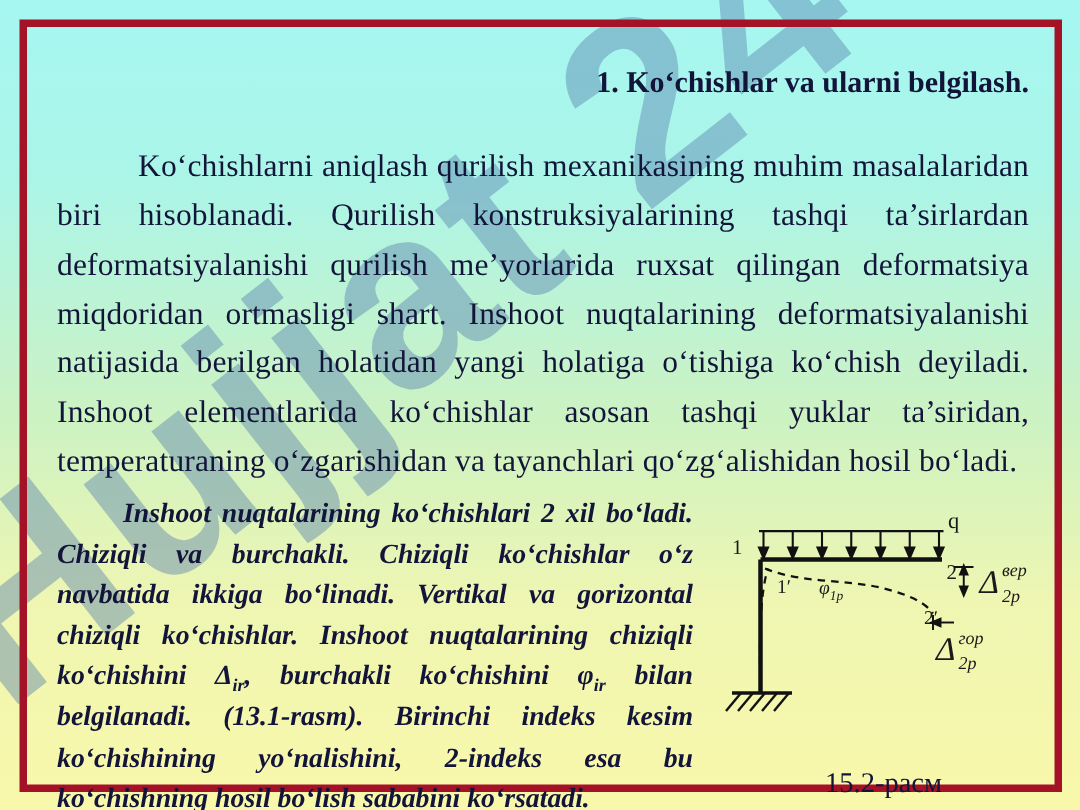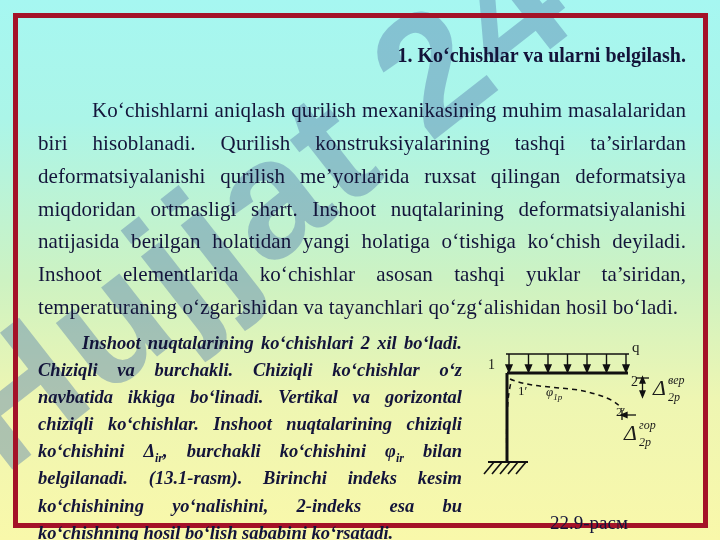--- a/index.html
+++ b/index.html
@@ -113,17 +113,17 @@
 
           <g stroke="#111" stroke-width="1.6">
             <line x1="12" y1="124" x2="52" y2="124" stroke-width="2.2"></line>
             <line x1="8" y1="136" x2="18" y2="124"></line>
             <line x1="16" y1="136" x2="26" y2="124"></line>
             <line x1="24" y1="136" x2="34" y2="124"></line>
             <line x1="32" y1="136" x2="42" y2="124"></line>
             <line x1="40" y1="136" x2="50" y2="124"></line>
           </g>
         </svg>
-        <div class="fig-caption">22.9-расм</div>
+        <div class="fig-caption">15.2-расм</div>
       </div>
     </div>
   </div>
 </div>
 
 </body></html>

